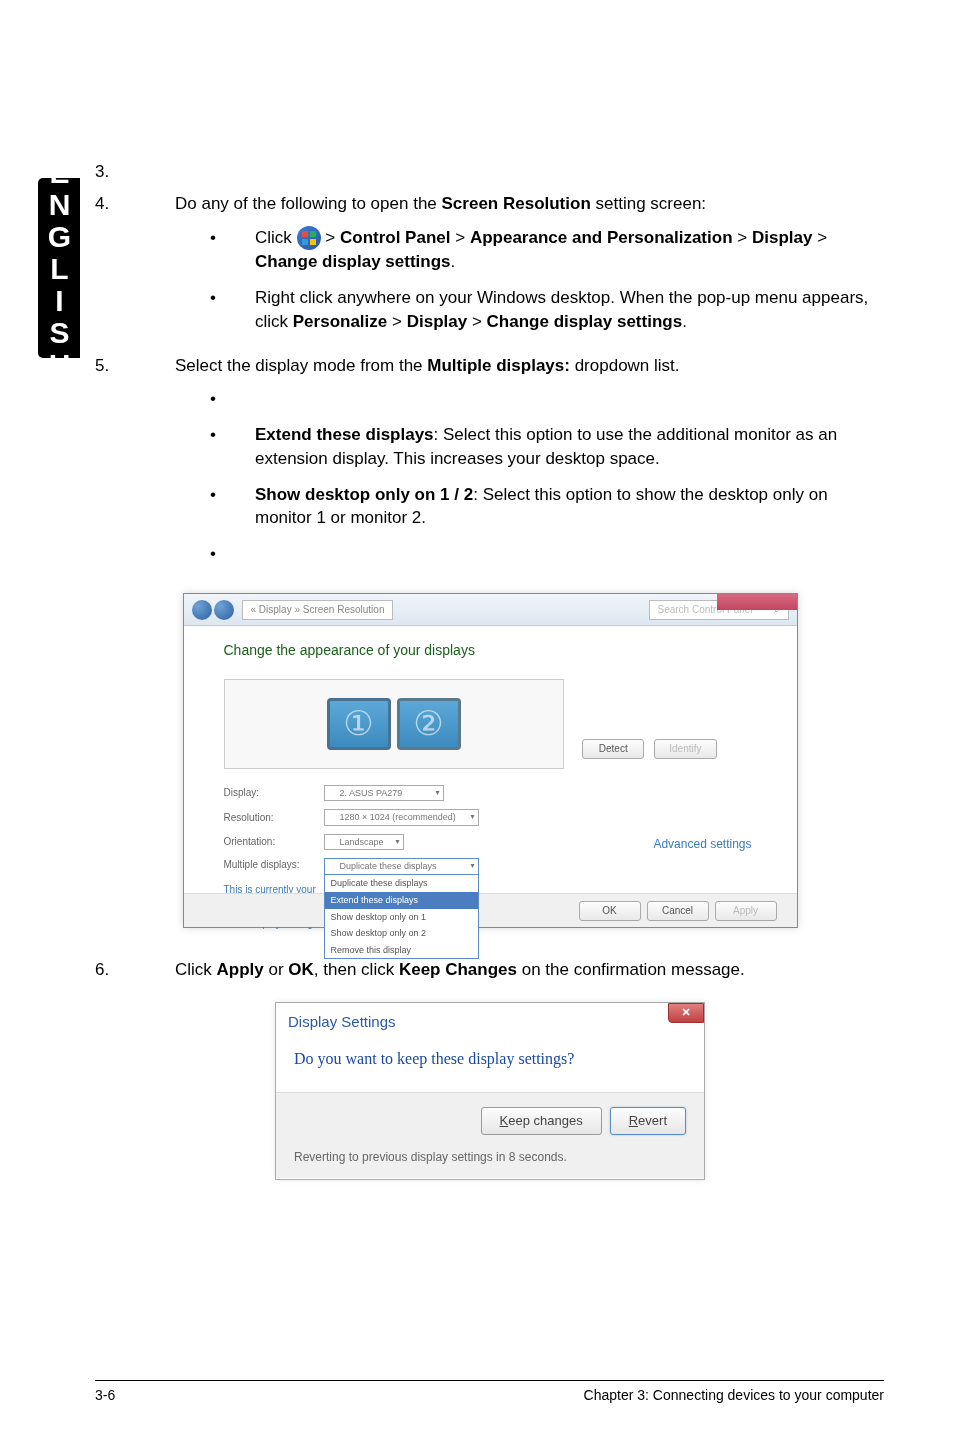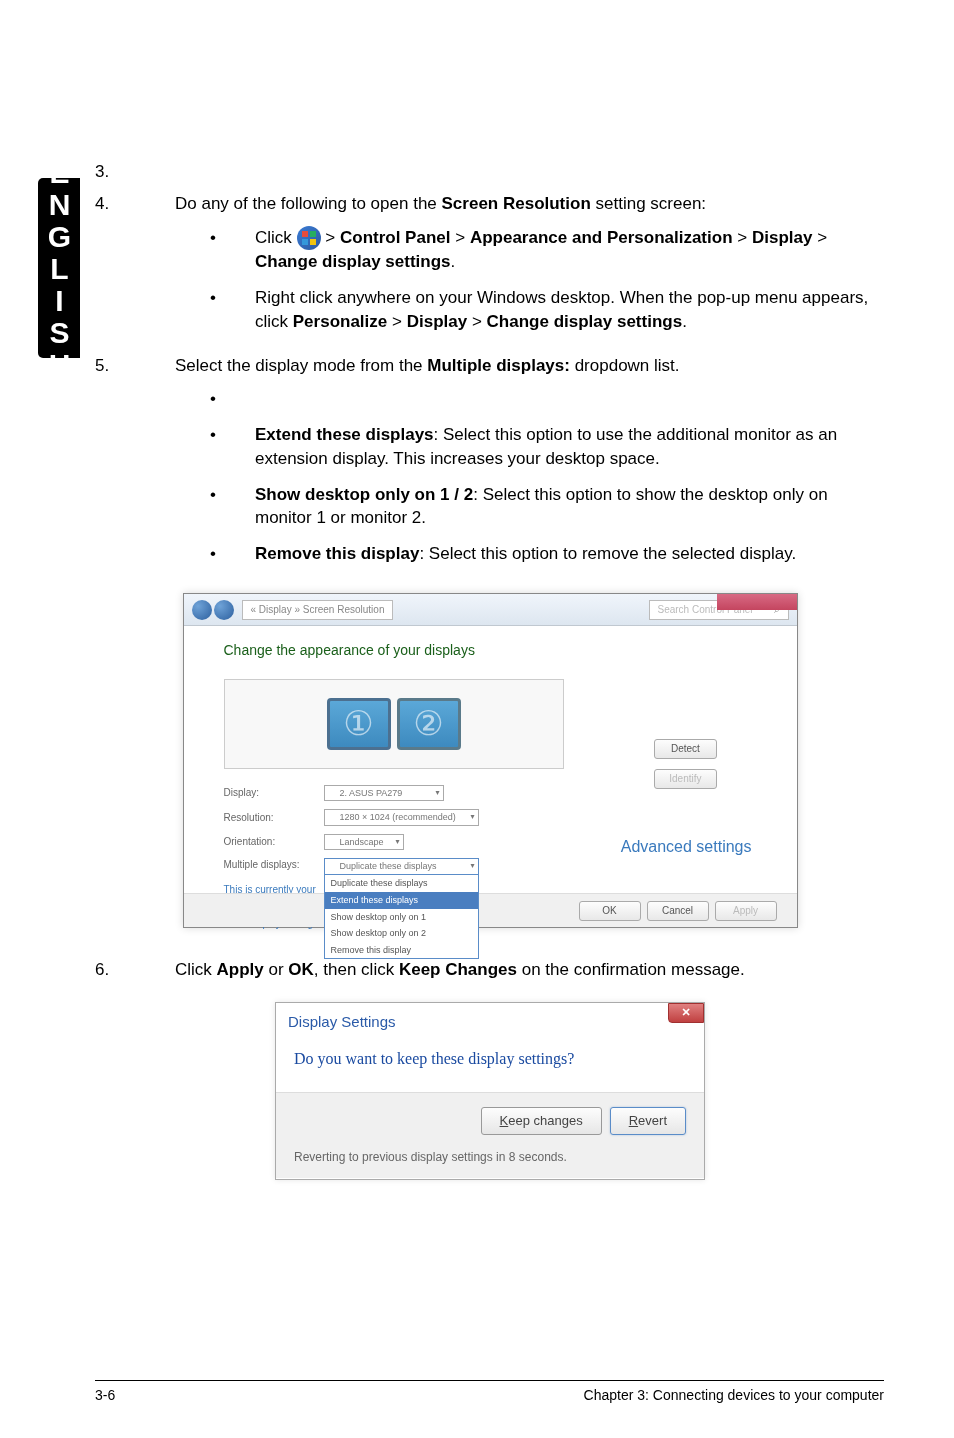--- a/index.html
+++ b/index.html
@@ -175,21 +175,21 @@
       font-weight: normal;
     }
     .monitor.selected {
       border-color: #4c7090;
     }
     .ss1-buttons-right {
       position: absolute;
       right: 40px;
       top: 60px;
       display: flex;
-      flex-direction: column;
+      flex-direction: row;
       gap: 10px;
     }
     .win-btn {
       background: linear-gradient(#fdfdfd, #e8e8e8);
       border: 1px solid #aaa;
       border-radius: 3px;
       padding: 2px 14px;
       font-size: 10px;
       color: #555;
       min-width: 62px;
@@ -248,21 +248,21 @@
     }
     .ss1-link {
       color: #3a7abd;
       font-size: 10px;
     }
     .ss1-adv {
       position: absolute;
       right: 45px;
       top: 242px;
       color: #3a7abd;
-      font-size: 16px;
+      font-size: 12px;
     }
     .ss1-footer {
       position: absolute;
       bottom: 0;
       left: 0;
       right: 0;
       height: 34px;
       background: #f0f0f0;
       border-top: 1px solid #ddd;
       display: flex;
@@ -406,23 +406,20 @@
           </div>
         </div>
         <div class="sub-item">
           <div class="bullet">•</div>
           <div class="sub-body">
             <b>Show desktop only on 1 / 2</b><span>: Select this option to show the desktop only on monitor 1 or monitor 2.</span>
           </div>
         </div>
         <div class="sub-item">
           <div class="bullet">•</div>
-          <div class="sub-body">
-            <b>Remove this display</b><span>: Select this option to remove the selected display.</span>
-          </div>
         </div>
       </div>
     </div>
   </div>
 
   <div class="screenshot-1">
     <div class="ss1-titlebar"></div>
     <div class="ss1-nav">
       <div class="nav-btn"></div>
       <div class="nav-btn"></div>

